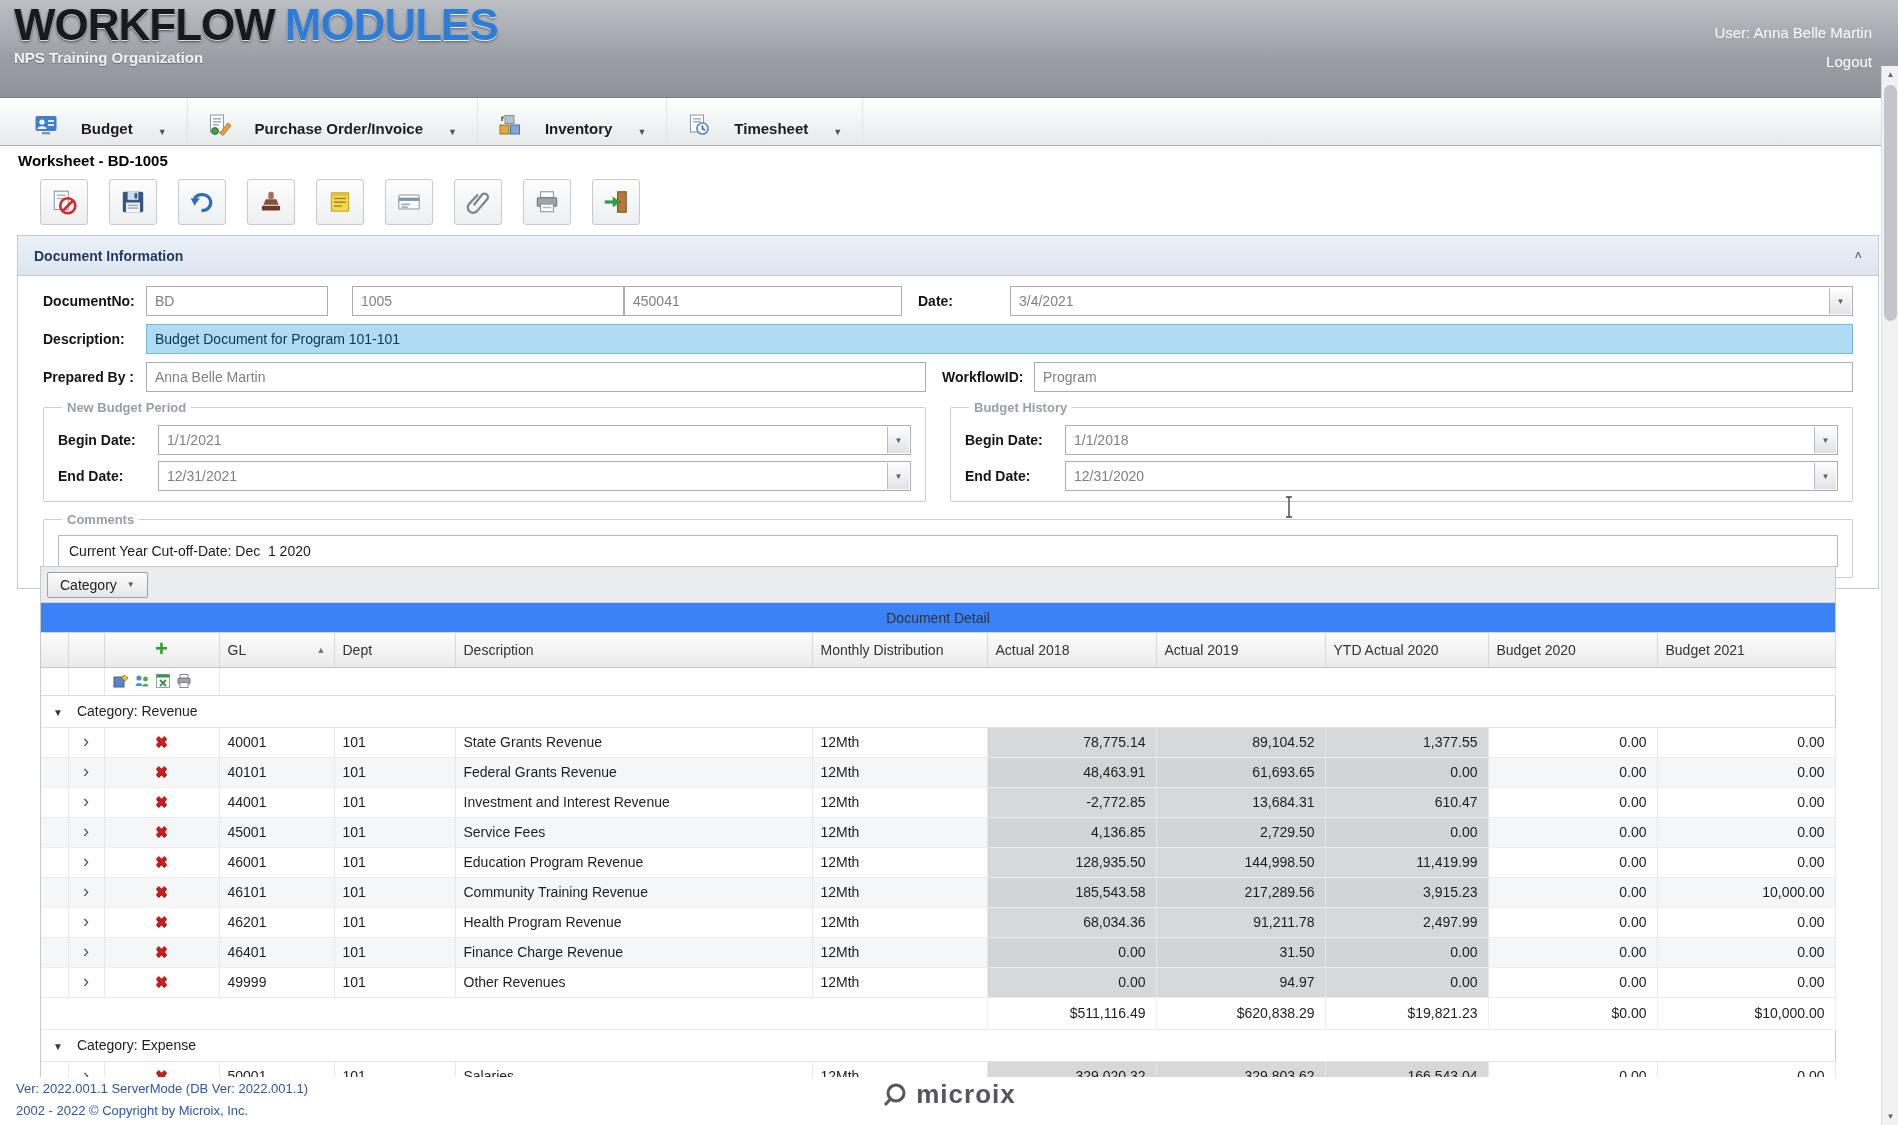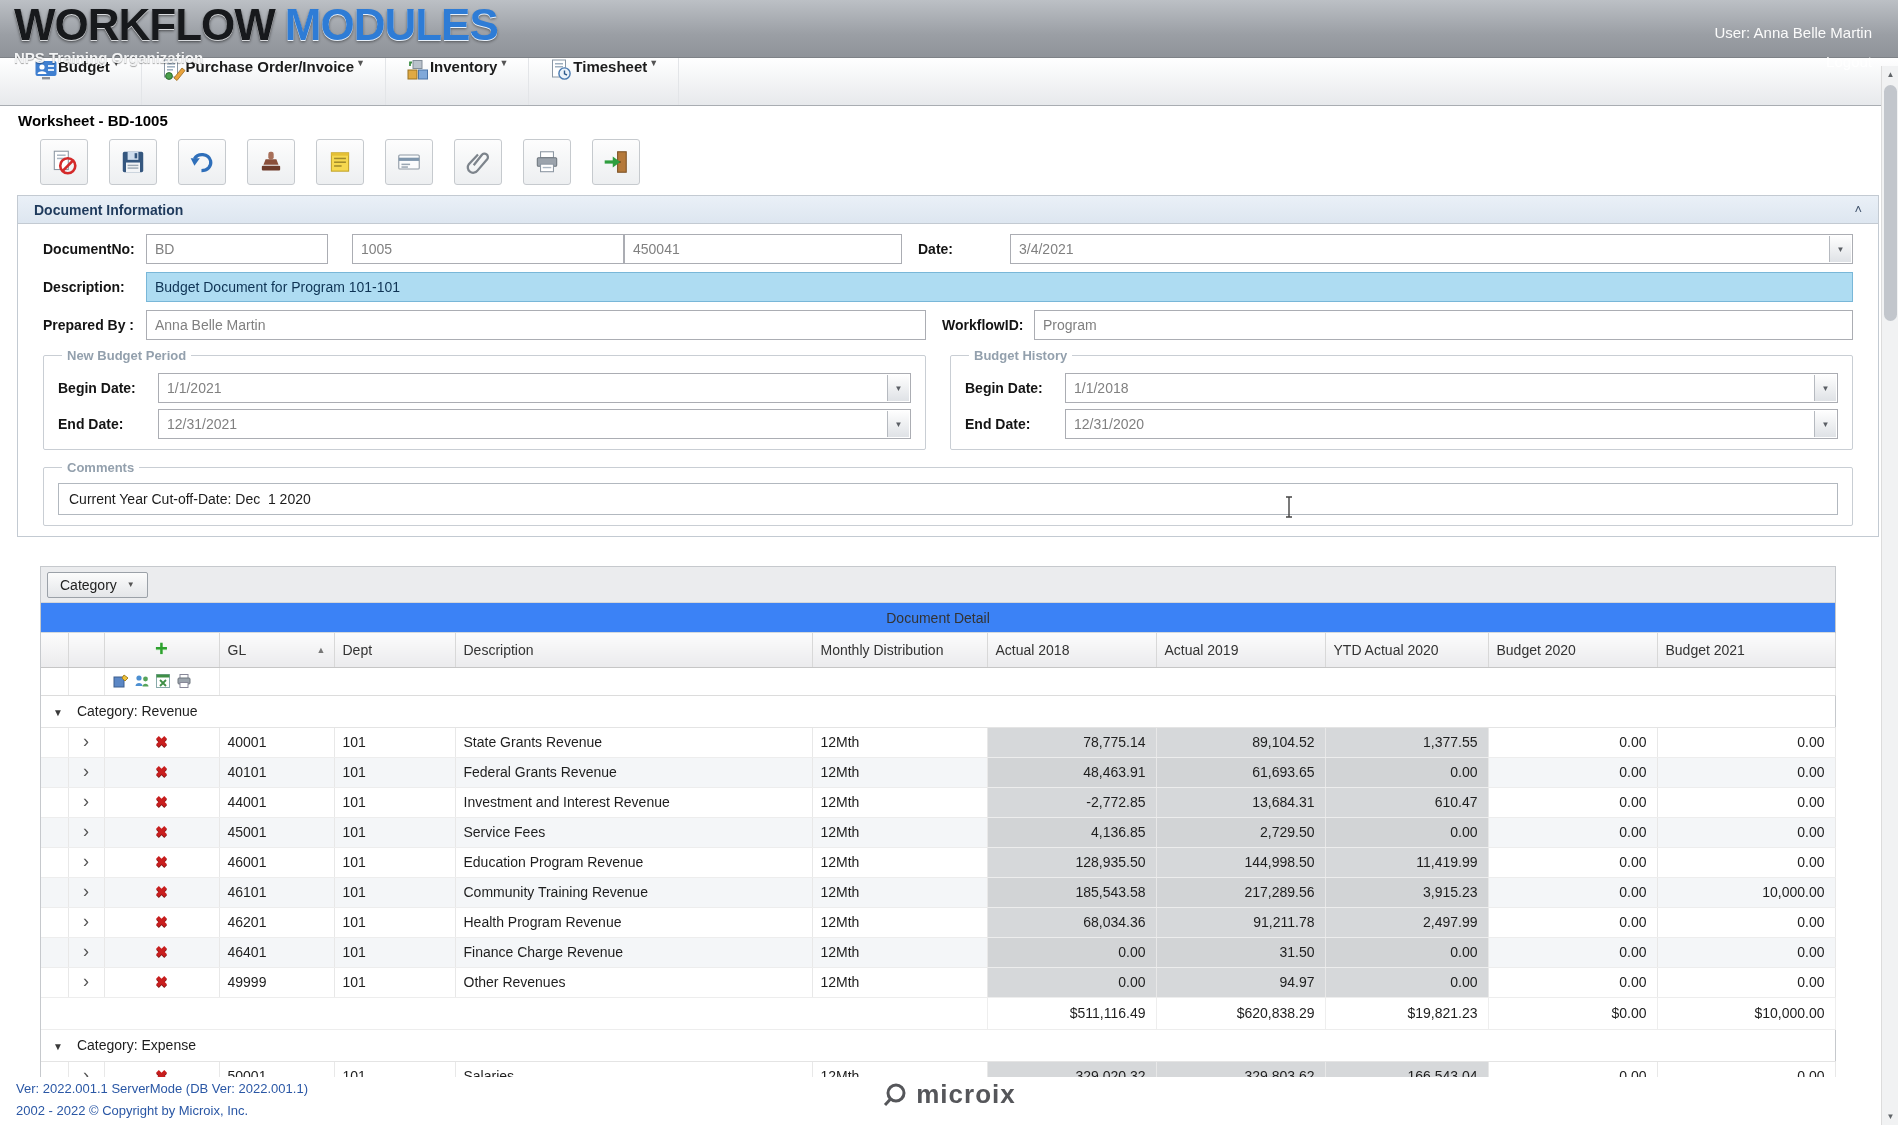--- a/index.html
+++ b/index.html
@@ -1,48 +1,48 @@
 <!DOCTYPE html>
 <html><head>
 <meta charset="utf-8">
 <style>
   * { margin:0; padding:0; box-sizing:border-box; }
   html,body { width:1898px; height:1125px; overflow:hidden; background:#fff;
               font-family:"Liberation Sans", sans-serif; font-size:14px; color:#222; }
   .app { position:relative; width:1898px; height:1125px; overflow:hidden; background:#fff; }
 
   
-  .top-header { height:58px; background:linear-gradient(#bcc0c5,#9b9fa5 60%,#8f9399);
+  .top-header { height:98px; background:linear-gradient(#bcc0c5,#9b9fa5 60%,#8f9399);
                 border-bottom:1px solid #7e8287; position:relative; padding:2px 14px 0 14px; }
   .logo { font-size:44px; font-weight:800; letter-spacing:-1px; line-height:46px; white-space:nowrap; }
   .logo-w { color:#17191c; text-shadow:0 1px 0 #d9dbde, 0 2px 3px rgba(0,0,0,.55); }
   .logo-m { color:#2e7cd6; margin-left:10px; text-shadow:0 1px 0 #eaf2fb, 0 2px 3px rgba(0,0,0,.45); }
   .org-line { color:#f2f3f4; font-weight:bold; font-size:15px; margin-top:1px; text-shadow:0 1px 1px rgba(0,0,0,.35); }
   .hdr-right { position:absolute; right:26px; top:24px; text-align:right; color:#fbfbfb; font-size:15px; }
   .logout { display:inline-block; margin-top:12px; color:#ffffff; cursor:pointer; }
 
   
   .menu-bar { height:48px; background:linear-gradient(#ffffff,#e7e9ec); border-bottom:1px solid #a9adb2;
               display:flex; align-items:center; padding-left:14px; }
-  .menu-item { display:flex; align-items:flex-start; gap:0; padding:0 20px; height:100%; cursor:pointer;
+  .menu-item { display:flex; align-items:flex-end; gap:23px; padding:8px 20px; height:100%; cursor:pointer;
                border-right:1px solid #e3e5e8; }
   .menu-item .mlabel { font-weight:bold; font-size:15px; color:#1c1c1c; }
   .menu-caret { font-size:9px; color:#555; margin-left:2px; }
   .micon { width:24px; height:24px; display:inline-block; }
 
   
   .page-title { font-weight:bold; font-size:15px; color:#000; margin:6px 0 0 18px; }
   .toolbar { display:flex; gap:21px; margin:10px 0 0 40px; }
   .tb-btn { width:48px; height:46px; border:1px solid #c6cace; border-radius:3px;
             background:linear-gradient(#fdfdfd,#edeff1); display:flex; align-items:center; justify-content:center;
             cursor:pointer; }
 
   
   .doc-panel { margin:10px 19px 0 17px; border:1px solid #c3cad2; background:#fff; }
-  .panel-header { height:28px; background:linear-gradient(#eaf0f7,#dde6f0); border-bottom:1px solid #c3cad2;
+  .panel-header { height:40px; background:linear-gradient(#eaf0f7,#dde6f0); border-bottom:1px solid #c3cad2;
                   display:flex; align-items:center; justify-content:space-between; padding:0 16px; }
   .panel-title { font-weight:bold; font-size:14px; color:#1f3a5c; }
   .panel-collapse { font-size:13px; color:#40526b; cursor:pointer; line-height:10px; }
   .panel-body { padding:10px 25px 10px 25px; }
   .frow { display:flex; align-items:center; margin-bottom:8px; min-width:0; }
   .lbl { font-weight:bold; font-size:14px; color:#141414; flex:none; }
   .lbl.w103 { width:103px; }
   .lbl.right { margin-left:16px; width:92px; }
   .field { height:30px; line-height:28px; border:1px solid #abadb3; background:#fff; color:#808080;
            font-size:14px; padding:0 8px; overflow:hidden; white-space:nowrap; }

